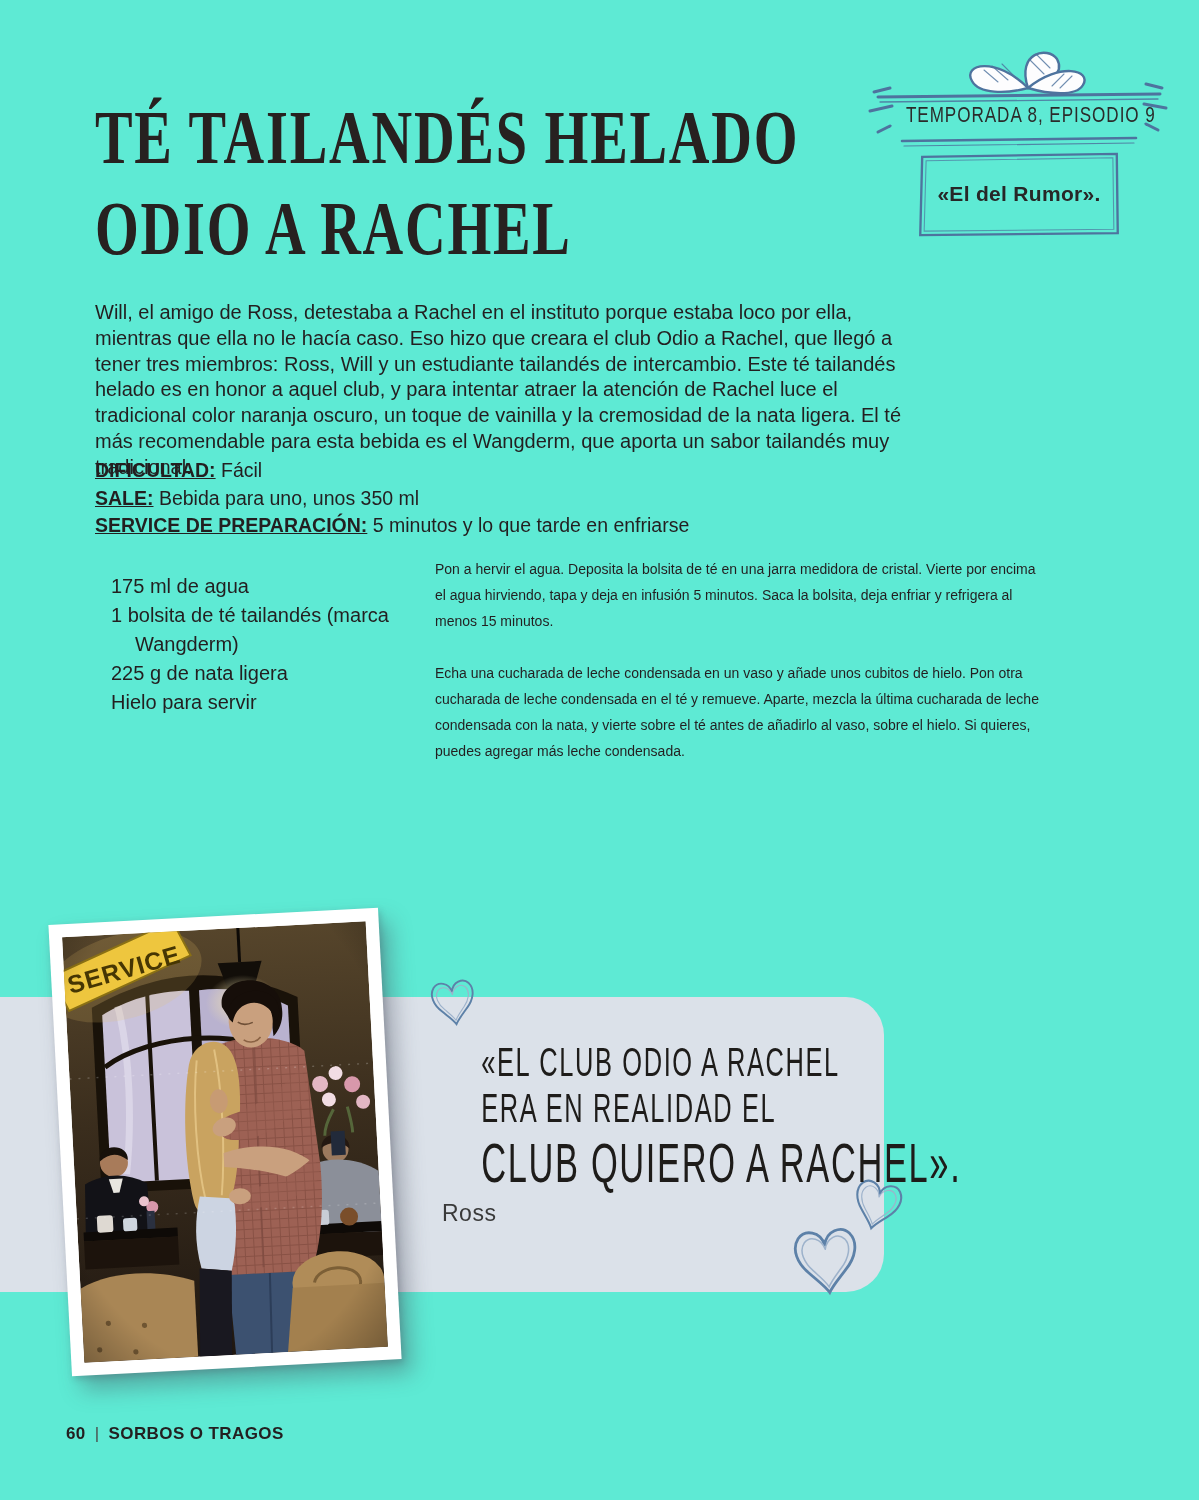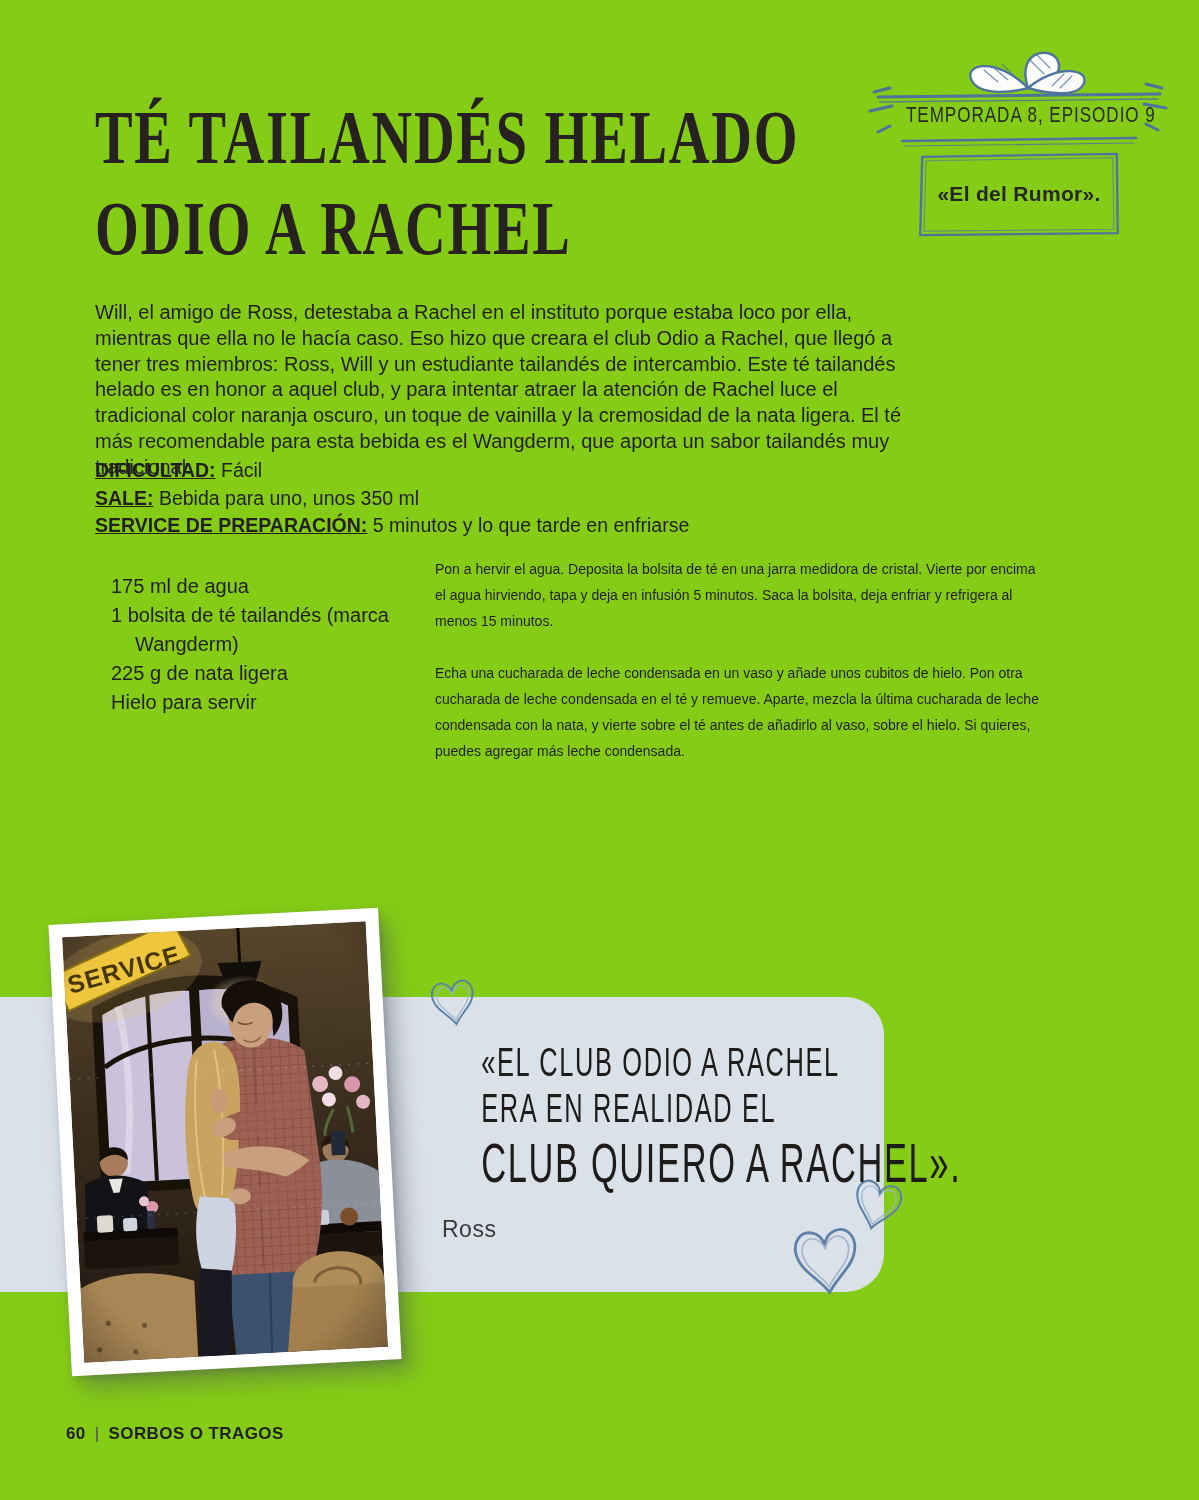--- a/index.html
+++ b/index.html
@@ -1,18 +1,18 @@
 <!DOCTYPE html>
 <html><head>
 <meta charset="utf-8">
 <style>
   html,body{margin:0;padding:0;background:#ffffff;}
   .page{
     position:relative;width:1199px;height:1500px;margin:0 auto;
-    background:#84cc16;overflow:hidden;
+    background:#5eead4;overflow:hidden;
     font-family:"Liberation Sans",sans-serif;color:#231f20;
   }
   
   .title{
     position:absolute;left:95px;top:92px;
     font-family:"Liberation Serif",serif;font-weight:700;
     font-size:64px;line-height:76px;letter-spacing:2px;color:#272120;
     transform:scale(0.88,1.2);transform-origin:0 0;white-space:nowrap;
   }
   
@@ -63,21 +63,21 @@
     color:#1e1c1a;
   }
   .quote .ql{
     font-size:31px;letter-spacing:2px;line-height:46px;white-space:nowrap;
     transform:scale(0.82,1.32);transform-origin:50% 50%;
   }
   .quote .ql3{
     font-size:42px;letter-spacing:2px;line-height:60px;white-space:nowrap;
     transform:scale(0.82,1.3);transform-origin:50% 50%;margin-top:2px;
   }
-  .quote .attribution{font-size:23px;color:#3a3a3a;margin-top:22px;letter-spacing:0.5px;}
+  .quote .attribution{font-size:23px;color:#3a3a3a;margin-top:6px;letter-spacing:0.5px;}
   .heart{position:absolute;}
   
   .footer{
     position:absolute;left:66px;top:1424px;
     font-size:17px;font-weight:700;letter-spacing:0.4px;color:#231f20;
   }
   .footer .sep{font-weight:400;color:#4a4a4a;padding:0 9px;}
 </style>
 </head>
 <body>

